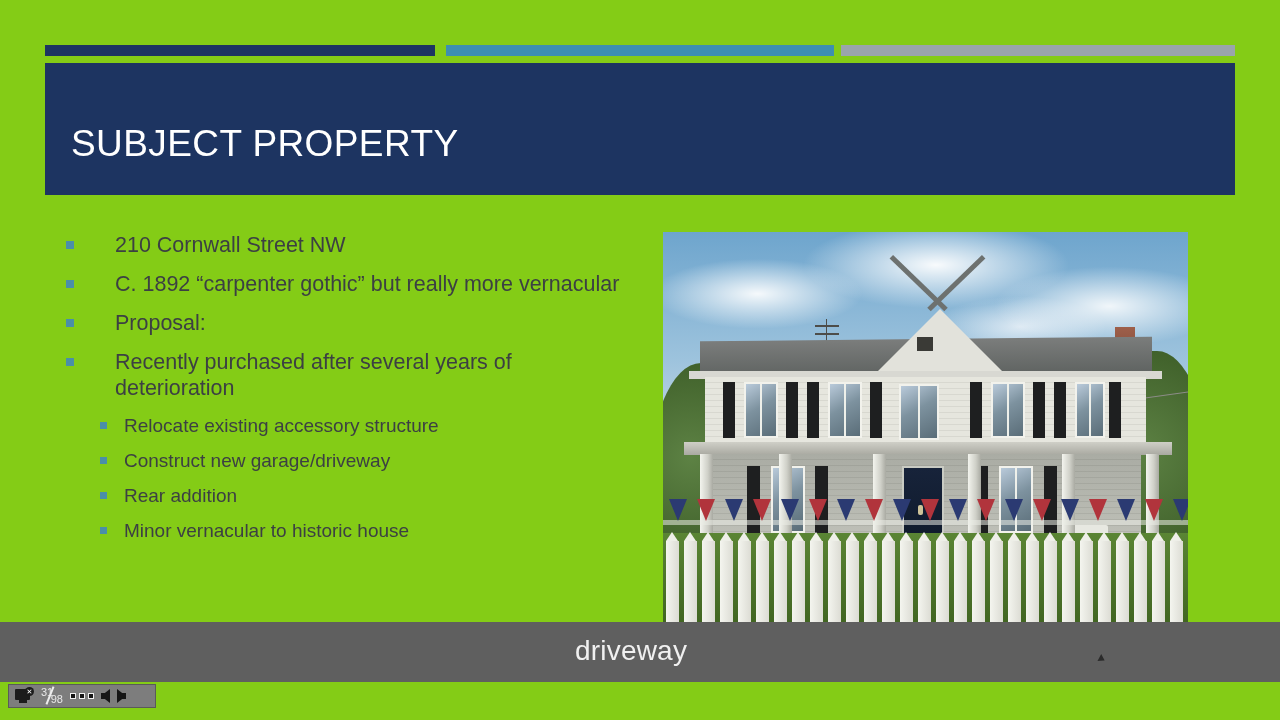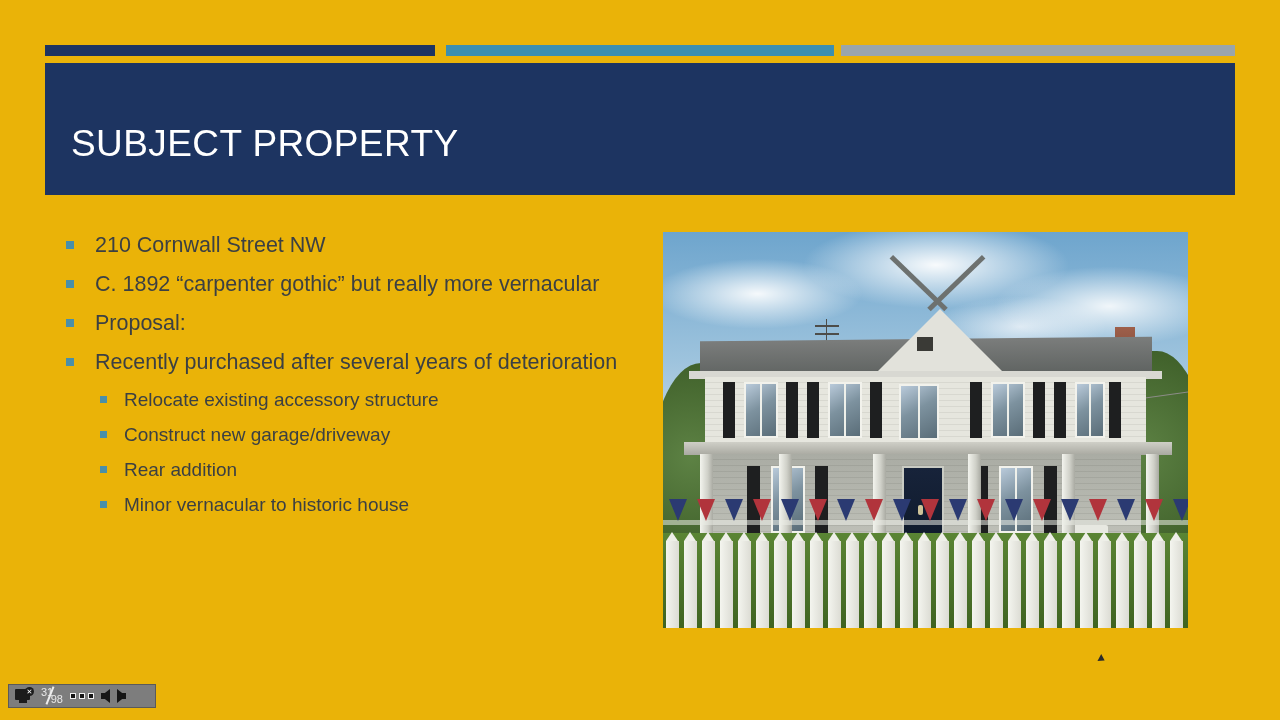--- a/index.html
+++ b/index.html
@@ -10,21 +10,21 @@
   body {
     width: 1280px;
     height: 720px;
     overflow: hidden;
     font-family: "Liberation Sans", sans-serif;
   }
   #slide {
     position: relative;
     width: 1280px;
     height: 720px;
-    background: #eab308;
+    background: #84cc16;
     overflow: hidden;
   }
 
   
   .accent-bar {
     position: absolute;
     top: 45px;
     height: 11px;
   }
   .accent-navy  { left: 45px;  width: 390px; background: #1d3461; }
@@ -58,21 +58,21 @@
     left: 66px;
     top: 232px;
     width: 555px;
     color: #3c4043;
   }
   .bullet-row {
     display: flex;
     align-items: flex-start;
     margin-bottom: 13px;
   }
-  .bullet-row.lvl1 { padding-left: 0; }
+  .bullet-row.lvl1 { padding-left: 0; gap: 20px; }
   .bullet-row.lvl2 { padding-left: 34px; margin-bottom: 11px; }
 
   .marker {
     flex: 0 0 auto;
     width: 8px;
     height: 8px;
     background: #4a8fa8;
     margin-right: 21px;
     margin-top: 9px;
   }
@@ -592,20 +592,23 @@
           <i class="flagtri stripe"></i>
           <i class="flagtri"></i>
           <i class="flagtri stripe"></i>
         <i class="flagtri"></i>
           <i class="flagtri stripe"></i>
           <i class="flagtri"></i>
       </div>
     </div>
   </div>
 
+  <div id="caption-bar">
+    <div id="caption-text">driveway</div>
+  </div>
   <div id="mouse-cursor"></div>
 
   <div id="toolbar">
 
     <div class="tb-item">
       <span class="mon-icon">
         <span class="screen"></span>
         <span class="stand"></span>
         <span class="xbadge">✕</span>
       </span>

